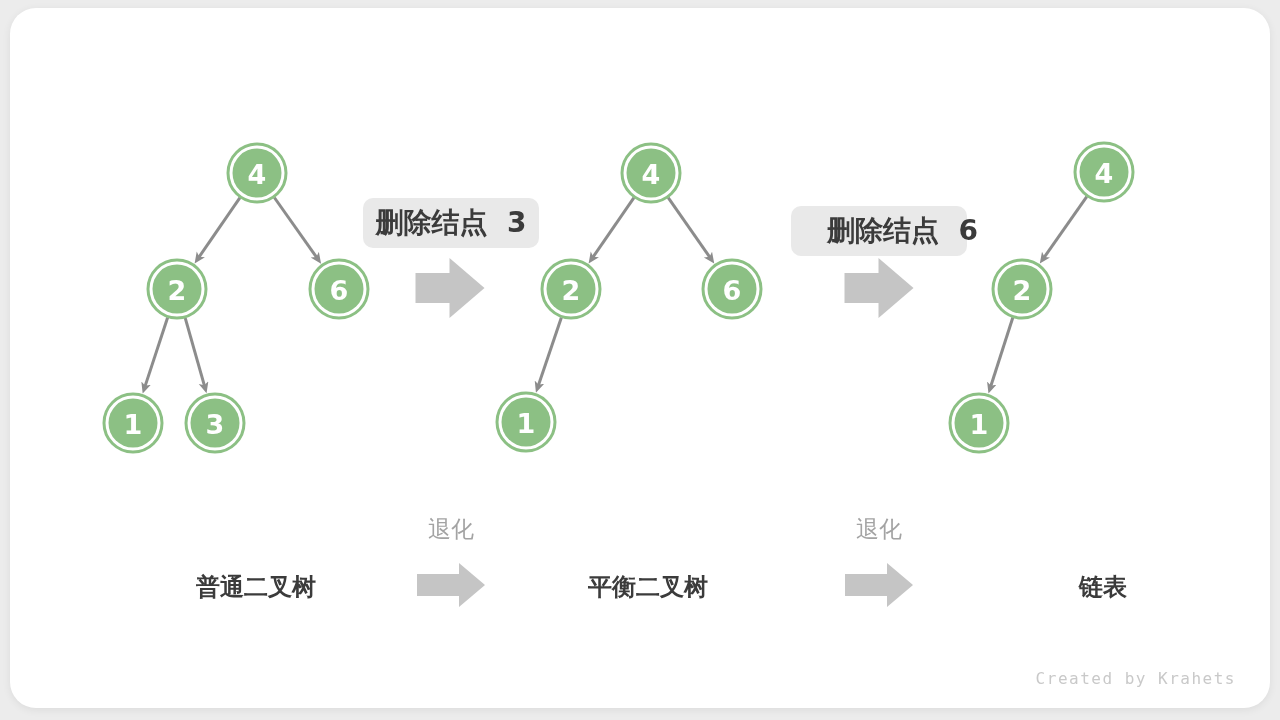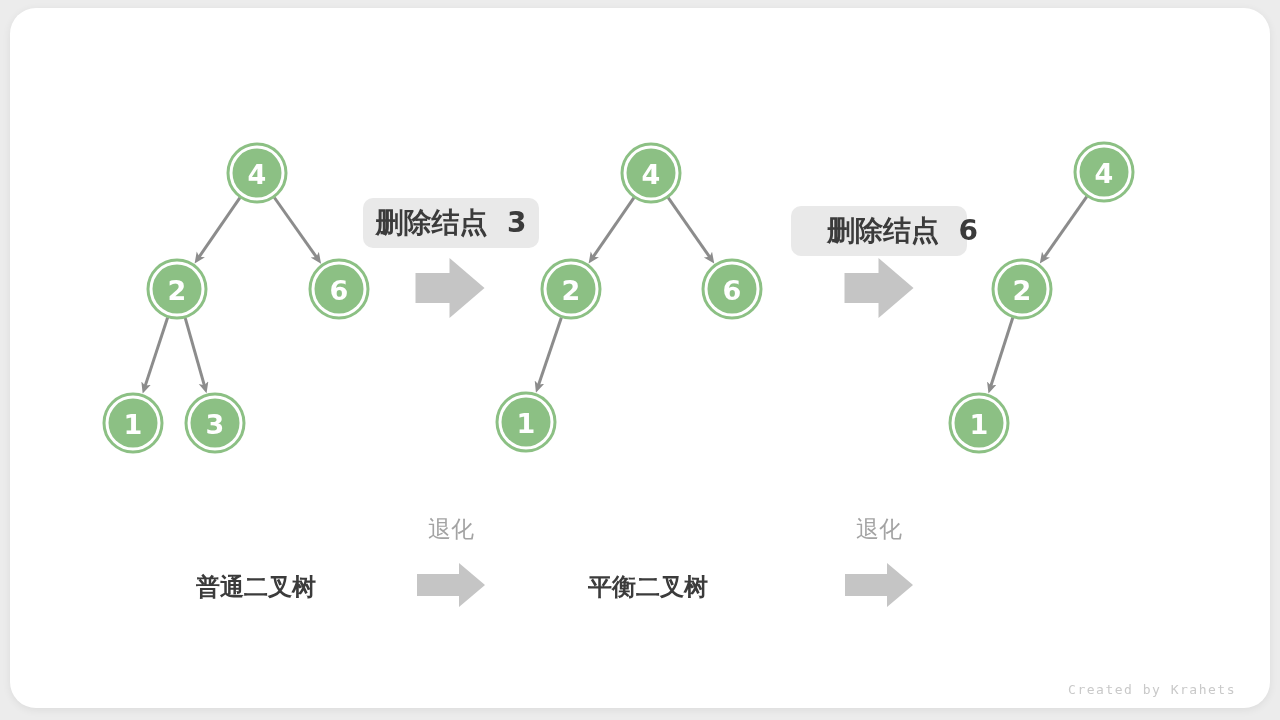--- a/index.html
+++ b/index.html
@@ -45,23 +45,23 @@
     position: absolute;
     width: 240px; text-align: center;
     font-size: 24px; font-weight: bold;
     color: var(--label-text, #3b3b3b);
   }
   .tree-label-1 { left: 126px; top: 563px; }
   .tree-label-2 { left: 518px; top: 563px; }
   .tree-label-3 { left: 973px; top: 563px; }
   .credit {
     position: absolute;
-    right: 34px; bottom: 11px;
+    right: 34px; bottom: 20px;
     font-family: "DejaVu Sans Mono", "Liberation Mono", monospace;
-    font-size: 13px;
+    font-size: 16px;
     letter-spacing: 1.5px;
     color: var(--footer-text, #c9c9c9);
   }
 </style>
 </head>
 <body>
 
 <div class="canvas">
   <div class="card">
 
@@ -155,16 +155,17 @@
     </svg>
 
     <div class="step-box step-box-1">删除结点  3</div>
     <div class="step-box step-box-2">删除结点  6</div>
 
     <div class="degrade degrade-1">退化</div>
     <div class="degrade degrade-2">退化</div>
 
     <div class="tree-label tree-label-1">普通二叉树</div>
     <div class="tree-label tree-label-2">平衡二叉树</div>
+    <div class="tree-label tree-label-3">链表</div>
 
     <div class="credit">Created by Krahets</div>
   </div>
 </div>
 
 </body></html>

